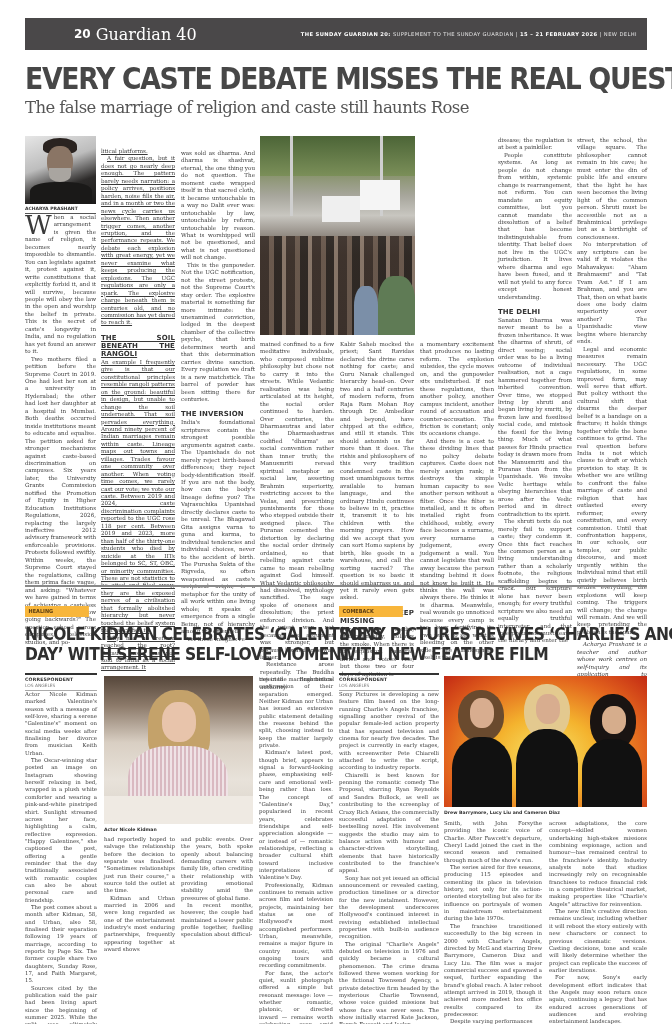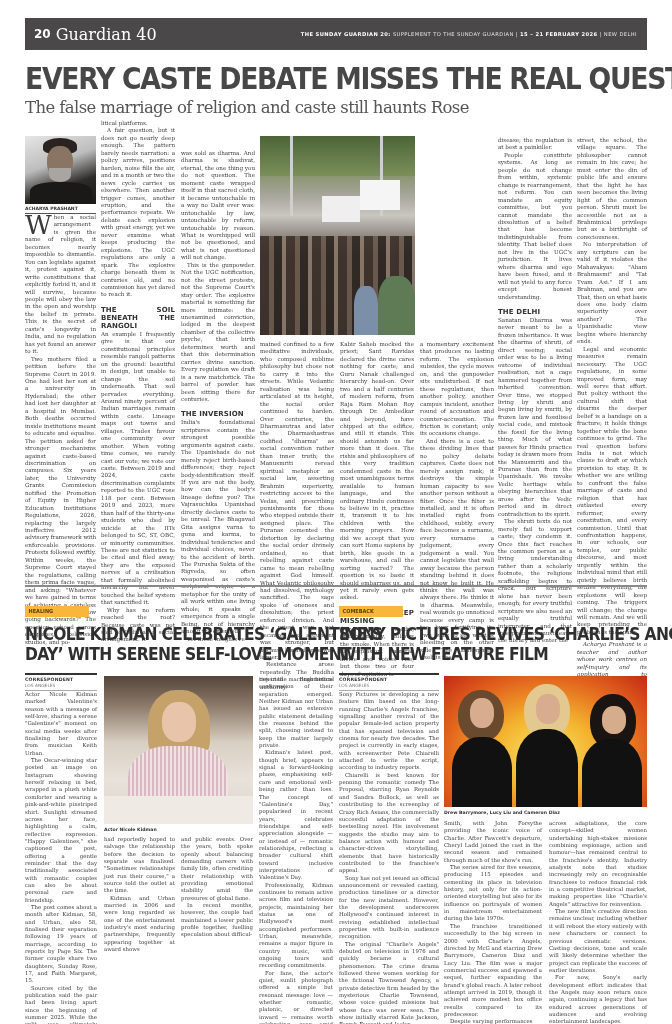--- a/index.html
+++ b/index.html
@@ -1,18 +1,18 @@
 <!DOCTYPE html>
 <html><head>
 <meta charset="utf-8">
 <style>
 *{margin:0;padding:0;box-sizing:border-box;}
 html,body{width:672px;height:1024px;background:#ffffff;overflow:hidden;}
 body{position:relative;font-family:"DejaVu Serif",serif;color:#2a2a2a;}
-.mh-full{position:absolute;left:25px;top:18px;width:622px;height:32px;background:#4a4849;display:flex;align-items:center;}
+.mh-full{position:absolute;left:25px;top:18px;width:622px;height:32px;background:#4a4849;display:flex;align-items:center;padding-left:40px;}
 .mh-num{font-family:"DejaVu Sans",sans-serif;font-weight:bold;color:#fff;font-size:12px;margin-left:9px;}
 .mh-title{font-family:"DejaVu Serif",serif;color:#fff;font-size:16px;margin-left:5px;}
 .mh-right{margin-left:auto;margin-right:10px;font-family:"DejaVu Sans",sans-serif;font-size:5.2px;color:#e6e6e6;letter-spacing:0.4px;white-space:nowrap;}
 .mh-right b{color:#fff;}
 
 .headline{position:absolute;left:25px;top:60px;width:622px;font-family:"DejaVu Sans",sans-serif;font-weight:bold;font-size:31px;color:#474747;letter-spacing:-1.5px;transform:scaleX(0.86);transform-origin:left top;white-space:nowrap;line-height:36px;}
 .subhead{position:absolute;left:25px;top:98px;width:622px;font-family:"DejaVu Serif",serif;font-size:16.5px;color:#555;letter-spacing:-0.6px;white-space:nowrap;}
 
 .author-photo{position:absolute;left:25px;top:136px;width:71px;height:68px;background:linear-gradient(160deg,#e6e6e6 0%,#bdbdbd 40%,#2d2b2a 70%,#1b1a19 100%);}
 .author-photo .face{position:absolute;left:22px;top:10px;width:26px;height:32px;border-radius:45%;background:#8a7565;}
@@ -22,21 +22,21 @@
 .author-cap{position:absolute;left:25px;top:206px;width:71px;font-family:"DejaVu Sans",sans-serif;font-weight:bold;font-size:4.5px;color:#333;border-bottom:1px solid #555;padding-bottom:2px;}
 
 .col{position:absolute;font-family:"DejaVu Serif",serif;font-size:5.6px;line-height:7.45px;color:#3a3a3a;text-align:justify;hyphens:auto;}
 .col p{text-indent:6px;margin:0;}
 .col p.noind{text-indent:0;}
 .col h4{font-family:"DejaVu Sans",sans-serif;font-weight:bold;font-size:7px;line-height:8px;color:#333;margin:7px 0 1px 0;letter-spacing:0.1px;}
 .col .dropcap{float:left;font-size:26px;line-height:20px;margin:1px 2px 0 0;font-family:"DejaVu Serif",serif;}
 .col em{font-style:italic;}
 
 .c1{left:25px;top:214px;width:71px;}
-.c2{left:101px;top:120px;width:74px;}
+.c2{left:101px;top:148px;width:74px;text-decoration:underline;}
 .c3{left:181px;top:150px;width:74px;}
 .c4{left:260px;top:341px;width:74px;}
 .c5{left:340px;top:341px;width:74px;}
 .c8{left:577px;top:137px;width:70px;}
 
 .protest-photo{position:absolute;left:260px;top:136px;width:155px;height:199px;overflow:hidden;background:linear-gradient(180deg,#5a7041 0%,#7d8c5b 15%,#a7a69c 30%,#c8c6c0 40%,#5c5046 60%,#3f3630 100%);}
 .protest-photo .sign1{position:absolute;left:62px;top:60px;width:38px;height:26px;background:#efefef;}
 .protest-photo .sign2{position:absolute;left:100px;top:44px;width:40px;height:30px;background:#f5f5f5;}
 .protest-photo .tree{position:absolute;left:0;top:0;width:155px;height:40px;background:linear-gradient(180deg,#4c6537,#7b8f59);}
 .protest-photo .crowd{position:absolute;left:0;top:100px;width:155px;height:99px;background:repeating-linear-gradient(90deg,#3b302a 0 9px,#6b5a4e 9px 14px,#2b2521 14px 22px,#8c7a6c 22px 26px);opacity:0.9;}

